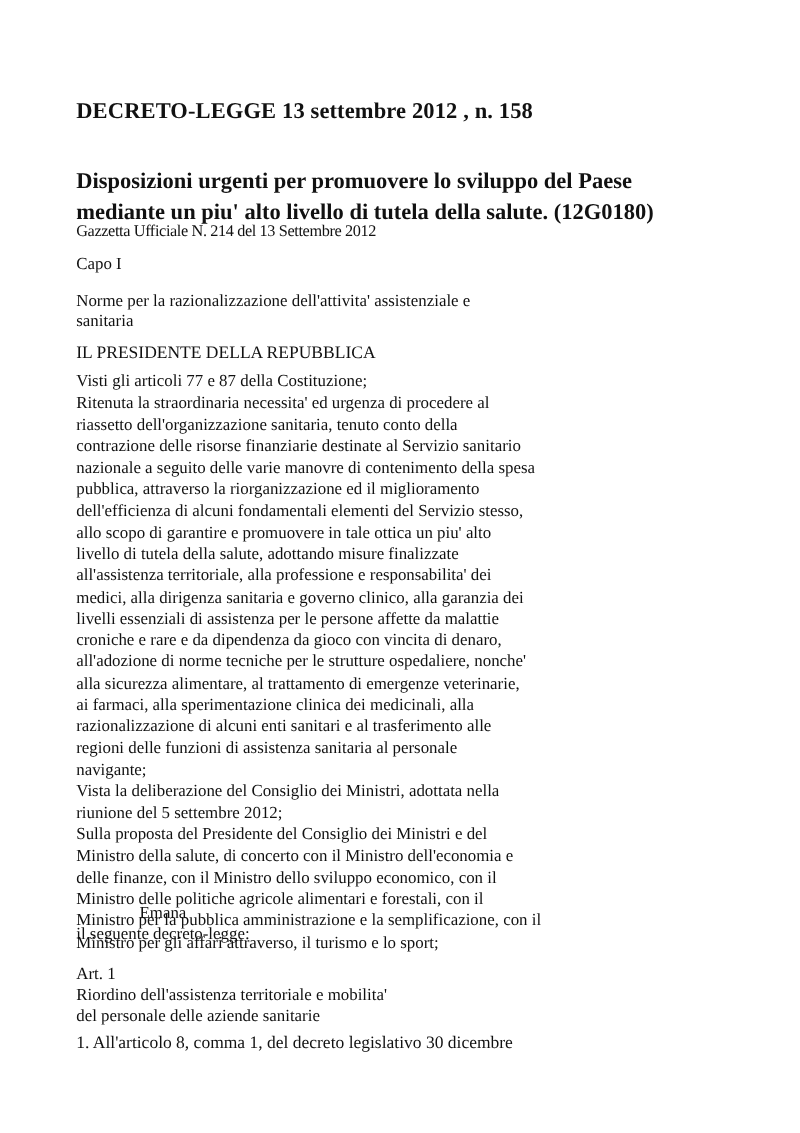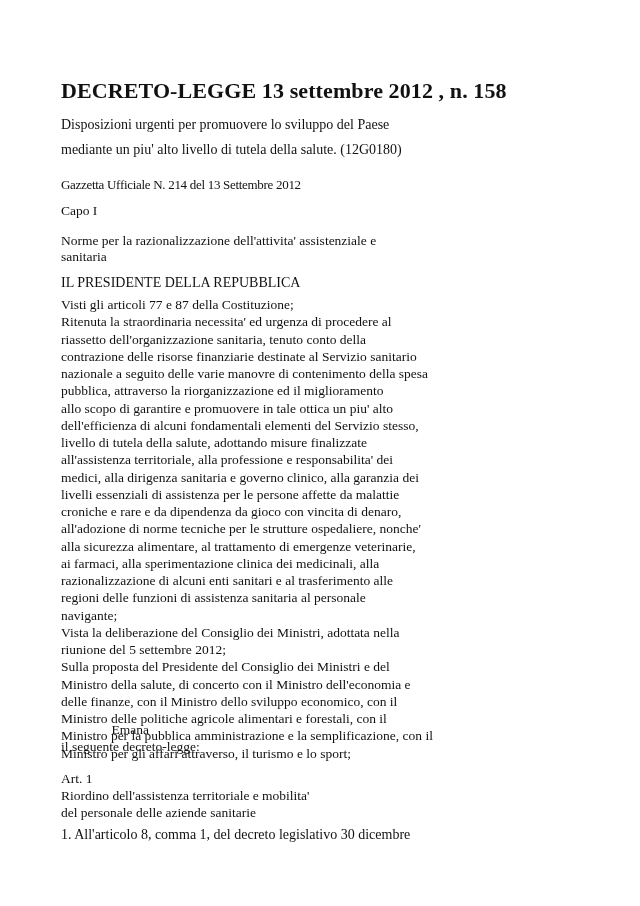--- a/index.html
+++ b/index.html
@@ -18,32 +18,32 @@
     .page {
       position: absolute;
       left: 61px;
       top: 0;
       width: 560px;
     }
     .title {
       position: absolute;
       top: 78px;
       left: 0;
-      font-size: 22px;
+      font-size: 18px;
       font-weight: bold;
       letter-spacing: 0.1px;
       white-space: nowrap;
       margin: 0;
     }
     .subtitle {
       position: absolute;
-      top: 112px;
+      top: 132px;
       left: 0;
-      font-size: 14px;
-      font-weight: normal;
+      font-size: 18px;
+      font-weight: bold;
       line-height: 25px;
       white-space: nowrap;
       margin: 0;
     }
     .gazzetta {
       position: absolute;
       top: 177px;
       left: 0;
       font-size: 13px;
       font-weight: normal;
@@ -131,22 +131,22 @@
 
   <div class="presidente">IL PRESIDENTE DELLA REPUBBLICA</div>
 
   <div class="body-block">
     <span class="line">Visti gli articoli 77 e 87 della Costituzione;</span>
     <span class="line">Ritenuta la straordinaria necessita' ed urgenza di procedere al</span>
     <span class="line">riassetto dell'organizzazione sanitaria, tenuto conto della</span>
     <span class="line">contrazione delle risorse finanziarie destinate al Servizio sanitario</span>
     <span class="line">nazionale a seguito delle varie manovre di contenimento della spesa</span>
     <span class="line">pubblica, attraverso la riorganizzazione ed il miglioramento</span>
+    <span class="line">dell'efficienza di alcuni fondamentali elementi del Servizio stesso,</span>
     <span class="line">allo scopo di garantire e promuovere in tale ottica un piu' alto</span>
-    <span class="line">dell'efficienza di alcuni fondamentali elementi del Servizio stesso,</span>
     <span class="line">livello di tutela della salute, adottando misure finalizzate</span>
     <span class="line">all'assistenza territoriale, alla professione e responsabilita' dei</span>
     <span class="line">medici, alla dirigenza sanitaria e governo clinico, alla garanzia dei</span>
     <span class="line">livelli essenziali di assistenza per le persone affette da malattie</span>
     <span class="line">croniche e rare e da dipendenza da gioco con vincita di denaro,</span>
     <span class="line">all'adozione di norme tecniche per le strutture ospedaliere, nonche'</span>
     <span class="line">alla sicurezza alimentare, al trattamento di emergenze veterinarie,</span>
     <span class="line">ai farmaci, alla sperimentazione clinica dei medicinali, alla</span>
     <span class="line">razionalizzazione di alcuni enti sanitari e al trasferimento alle</span>
     <span class="line">regioni delle funzioni di assistenza sanitaria al personale</span>

